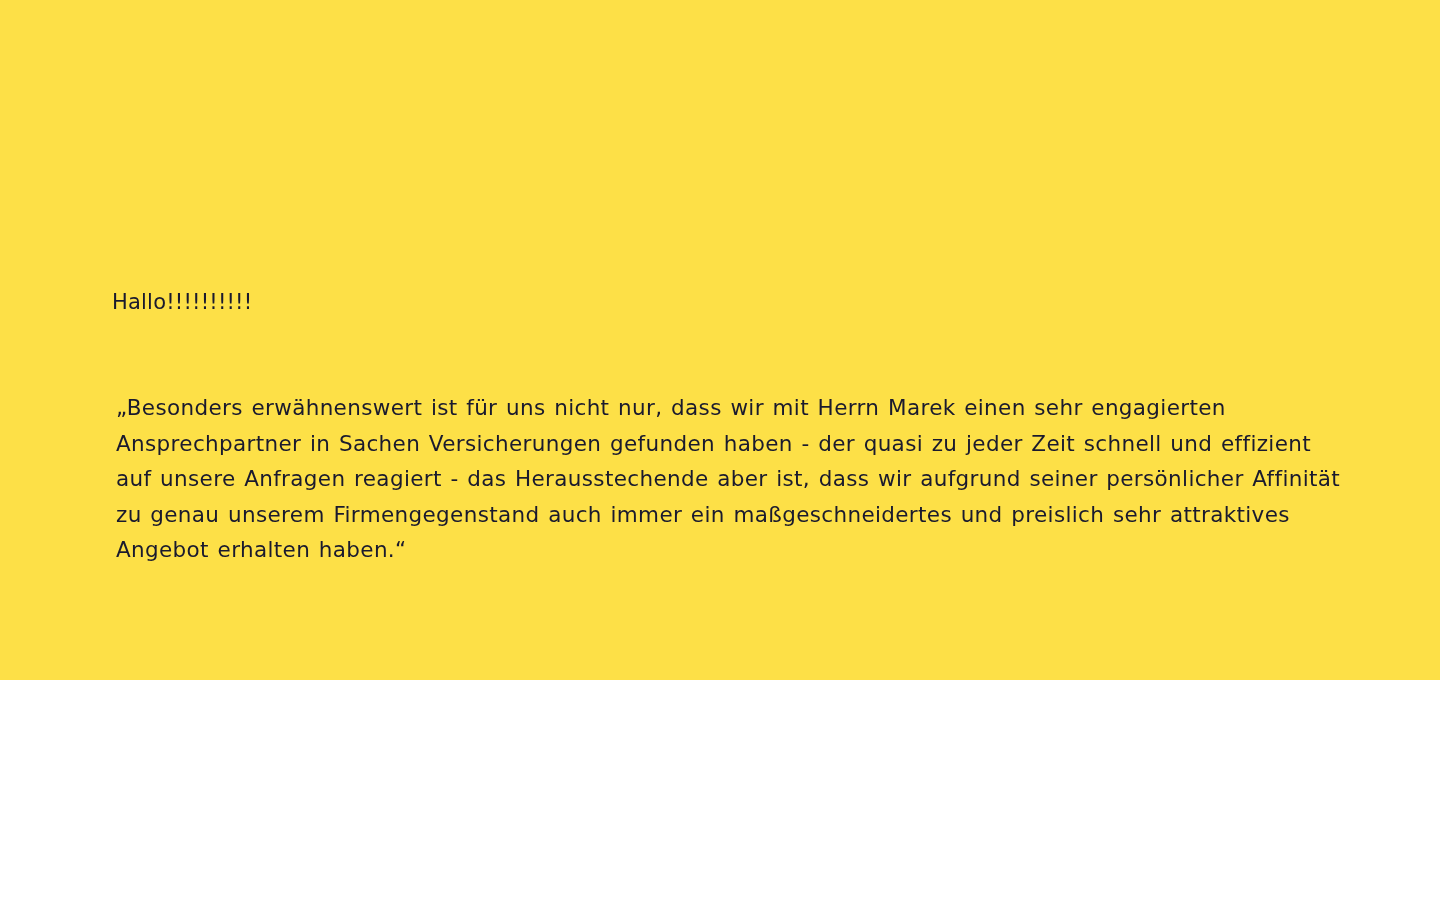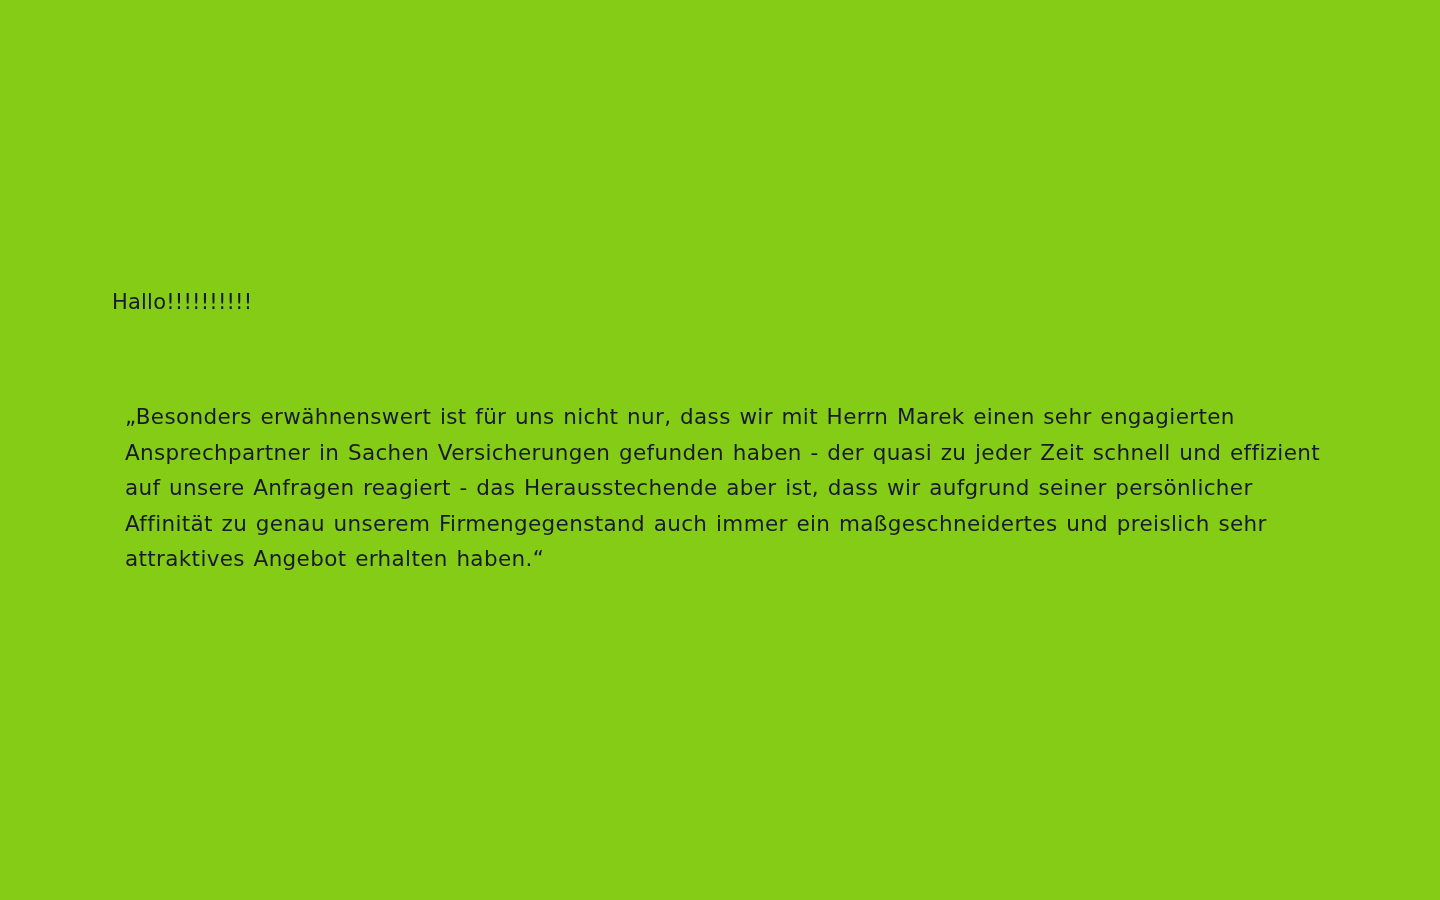--- a/index.html
+++ b/index.html
@@ -9,22 +9,22 @@
   body {
     width: 1440px;
     height: 900px;
     background: #ffffff;
     font-family: "DejaVu Sans", sans-serif;
     overflow: hidden;
   }
   .slide {
     position: relative;
     width: 1440px;
-    height: 900px;
-    background: #84cc16;
+    height: 680px;
+    background: #fde047;
     box-sizing: border-box;
   }
   .heading {
     position: absolute;
     left: 112px;
     top: 288px;
     font-size: 21px;
     line-height: 28px;
     color: #1a1a2e;
     letter-spacing: 0.2px;
@@ -36,21 +36,21 @@
     top: 386px;
     width: 1240px;
     font-size: 21.5px;
     line-height: 35.5px;
     color: #1a1a2e;
     letter-spacing: 0.35px;
     word-spacing: 1.5px;
     text-align: left;
   }
   .body-block p {
-    margin: 13px;
+    margin: 4px;
     white-space: pre-wrap;
   }
 </style>
 </head>
 <body>
 
 <div class="slide">
 
   <div class="heading">Hallo!!!!!!!!!!</div>
 

